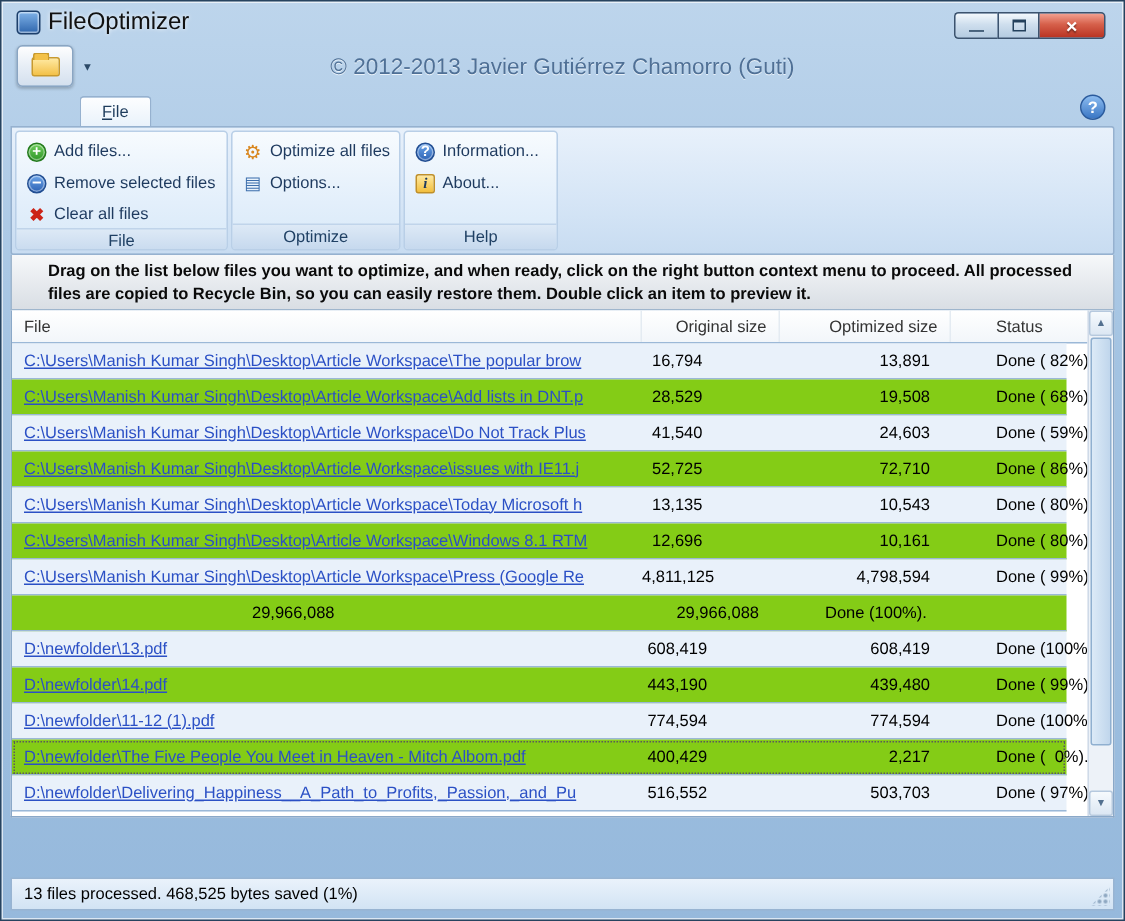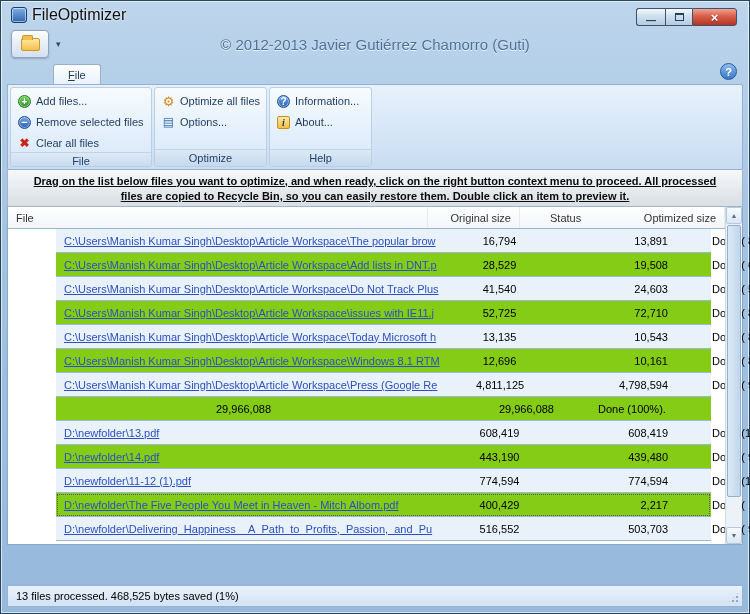--- a/index.html
+++ b/index.html
@@ -107,37 +107,37 @@
   .ric-info { background:linear-gradient(#6da6ea,#2d62b4); border:1px solid #224e92; }
   .ric-about { background:linear-gradient(#ffe9a0,#f2bf3e); border:1px solid #c0902a; border-radius:2px; color:#1e3a5f; font-weight:bold; font-style:italic; font-family:"Liberation Serif", serif; }
   .rgroup-label {
     height:17px; text-align:center; font-size:11px; color:#1f4064;
     background:linear-gradient(#dde9f6,#c6d9ee);
     border-top:1px solid #c0d4ea; line-height:16px;
   }
 
   
   .instructions {
-    height:37px; padding:4px 14px;
+    height:37px; padding:4px 24px;
     background:linear-gradient(#f6f8fa,#d9dee4);
     border:1px solid #9fb6cd; border-top:none;
-    font-weight:bold; text-align:center; line-height:1.35; color:#0a0a0a;text-decoration:underline;
+    font-weight:bold; line-height:1.35; color:#0a0a0a;
   }
 
   
   .listwrap { background:#fff; border:1px solid #8aa8c8; border-top:none; position:relative; height:338px; }
   .lheader {
     display:grid; grid-template-columns:420px 92px 114px 1fr;
     height:22px; align-items:center; margin-right:17px;
     border-bottom:1px solid #9bb8d7; color:#333; background:linear-gradient(#ffffff,#f2f6fa);
   }
   .hcell { padding:0 8px; border-right:1px solid #e4ebf2; height:100%; display:flex; align-items:center; }
   .hcell.right { justify-content:flex-end; }
   .hcell.status { border-right:none; padding-left:30px; }
-  .lbody { margin-right:31px;padding-left:48px; }
+  .lbody { margin-right:31px; }
   .trow {
     display:grid; grid-template-columns:420px 92px 114px 1fr;
     height:24px; align-items:center; border-bottom:1px solid #9bb8d7; background:#84cc16;
   }
   .trow.alt { background:#e9f1fa; }
   .trow.focused { outline:1px dotted #5a5a5a; outline-offset:-2px; }
   .c-file { padding-left:8px; overflow:hidden; white-space:nowrap; }
   .flink { color:#2b50c5; text-decoration:underline; cursor:pointer; white-space:nowrap; }
   .c-num { text-align:right; white-space:pre; }
   .c-orig { padding-right:45px;text-align:center; }
@@ -255,22 +255,22 @@
       <div class="rgroup-label">Help</div>
     </div>
   </div>
 
   <div class="instructions">Drag on the list below files you want to optimize, and when ready, click on the right button context menu to proceed. All processed files are copied to Recycle Bin, so you can easily restore them. Double click an item to preview it.</div>
 
   <div class="listwrap">
     <div class="lheader">
       <span class="hcell">File</span>
       <span class="hcell right">Original size</span>
+      <span class="hcell right">Optimized size</span>
       <span class="hcell status">Status</span>
-      <span class="hcell right">Optimized size</span>
     </div>
     <div class="lbody">
         <div class="trow alt">
     <span class="c-file"><a class="flink">C:\Users\Manish Kumar Singh\Desktop\Article Workspace\The popular brow</a></span>
     <span class="c-num c-orig">16,794</span>
     <span class="c-num c-opt">13,891</span>
     <span class="c-status">Done ( 82%).</span>
   </div>
         <div class="trow">
     <span class="c-file"><a class="flink">C:\Users\Manish Kumar Singh\Desktop\Article Workspace\Add lists in DNT.p</a></span>

